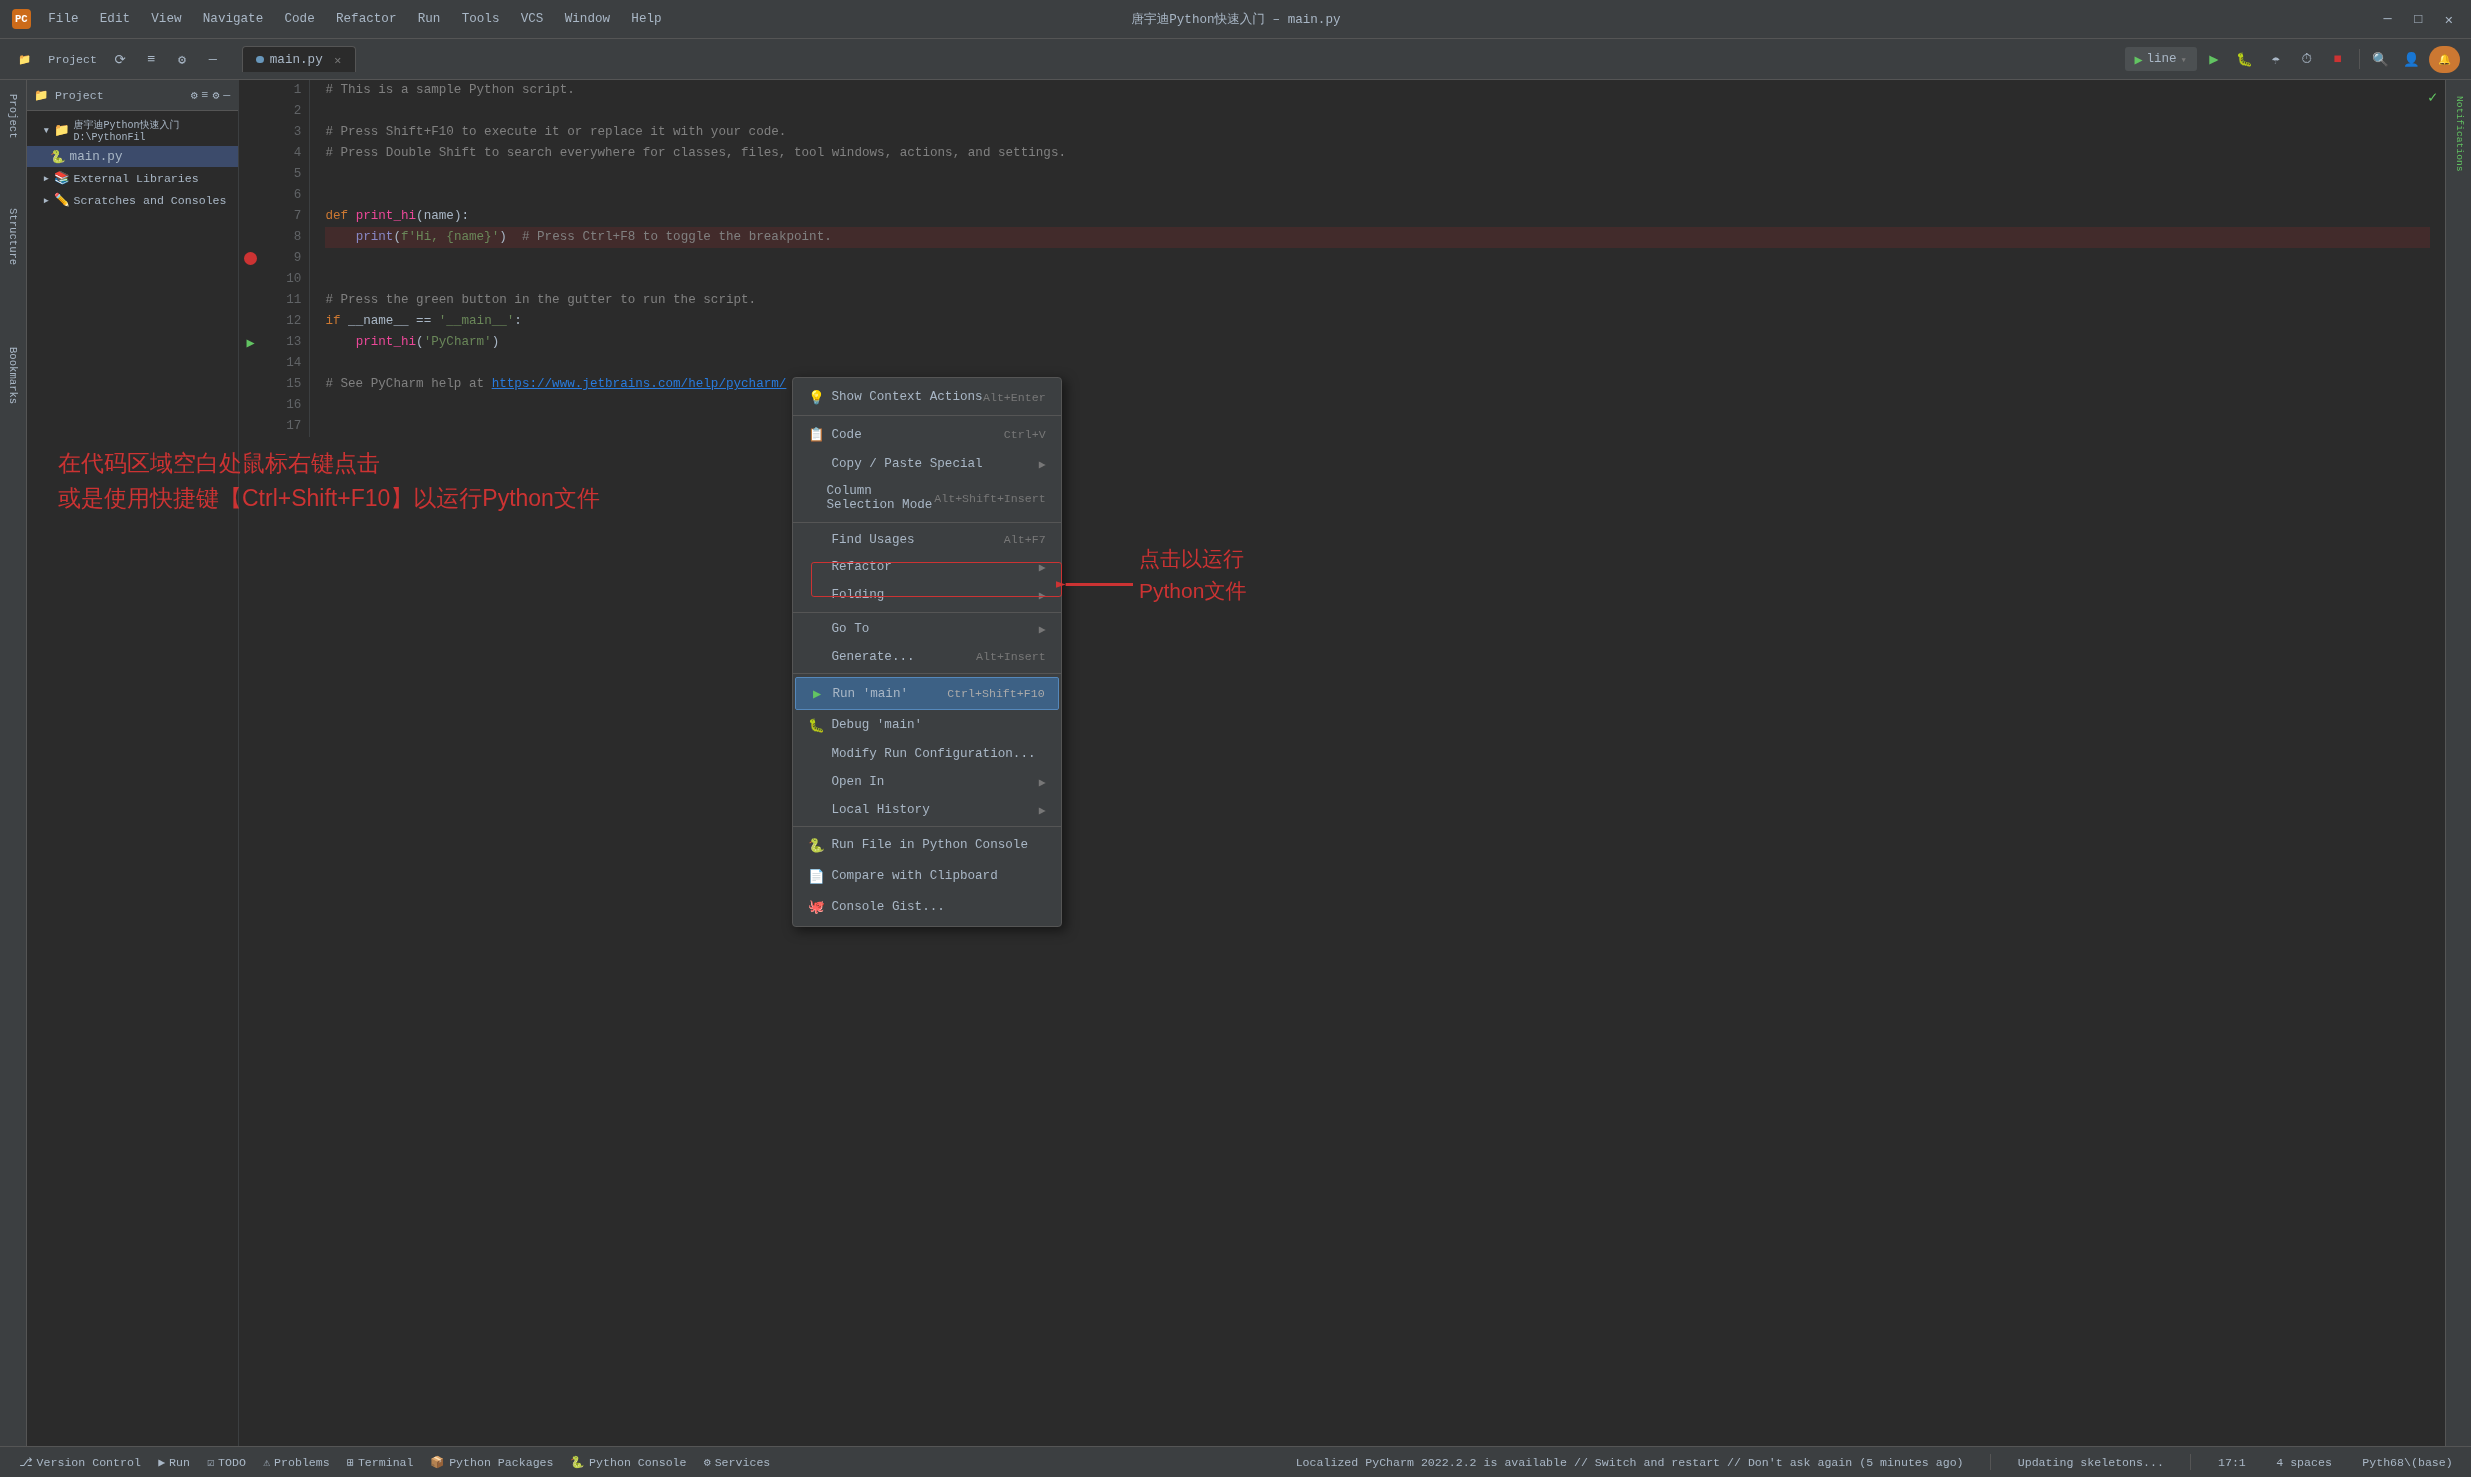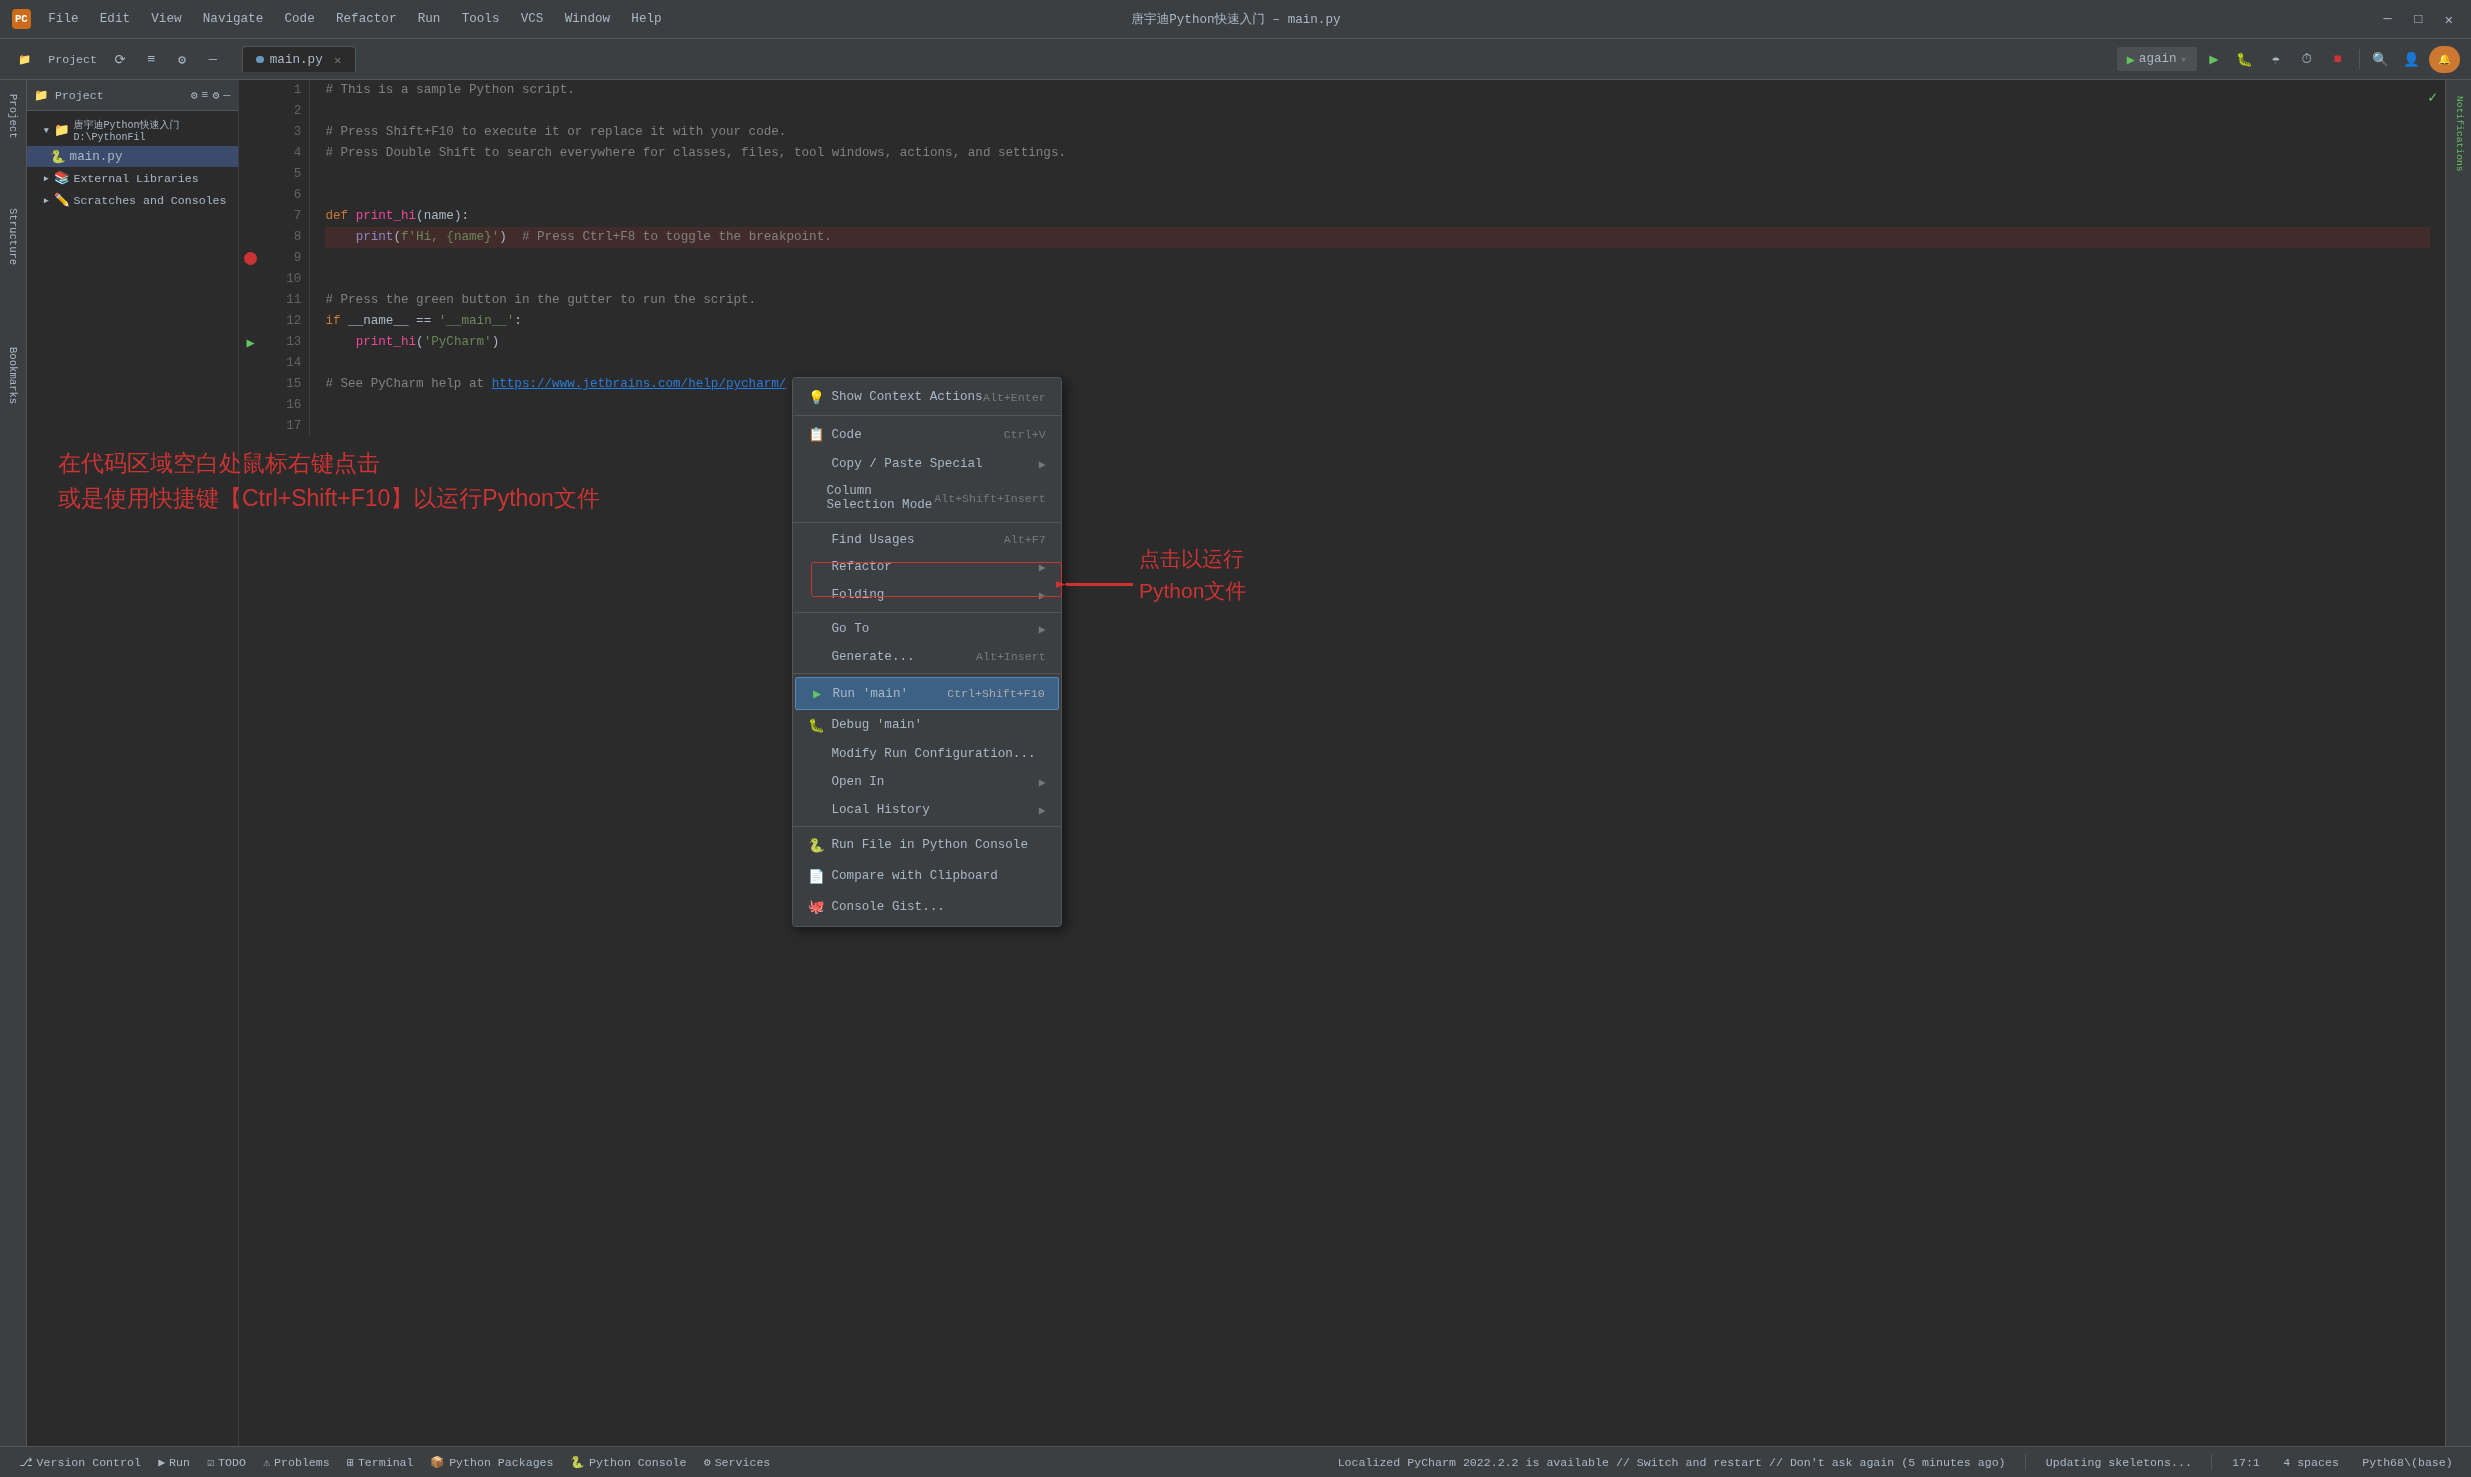--- a/index.html
+++ b/index.html
@@ -293,21 +293,21 @@
       gap: 1.9px;
     }
     .status-item {
       padding: 1.9px 7.7px;
       cursor: pointer;
       border-radius: 2.9px;
       display: flex; align-items: center; gap: 3.9px;
     }
     .status-right {
       margin-left: auto;
-      display: flex; align-items: center; gap: 8px;
+      display: flex; align-items: center; gap: 15px;
     }
     .status-update {
       color: #a9b7c6;
       font-size: 11.6px;
       padding: 0 7.7px;
     }
 
     
     #context-menu {
       position: absolute;
@@ -449,21 +449,21 @@
     <div class="tab">
       <span class="tab-dot"></span>
       <span>main.py</span>
       <span style="margin-left:5.8px; color:#777; font-size:11.6px">✕</span>
     </div>
   </div>
 
   <div id="run-controls">
     <div class="run-config">
       <span style="color:#62c462; font-size:13.5px">▶</span>
-      <span>again</span>
+      <span>line</span>
       <span style="color:#777; font-size:10.6px">▾</span>
     </div>
     <div class="run-btn-green">▶</div>
     <div class="toolbar-btn" style="color:#6897bb;">🐛</div>
     <div class="toolbar-btn">☂</div>
     <div class="toolbar-btn">⏱</div>
     <div class="toolbar-btn" style="color:#cc3333;">■</div>
     <div style="width:1px; height:19.3px; background:#555; margin:0 3.9px"></div>
     <div class="toolbar-btn">🔍</div>
     <div class="toolbar-btn" style="color:#6897bb;">👤</div>

